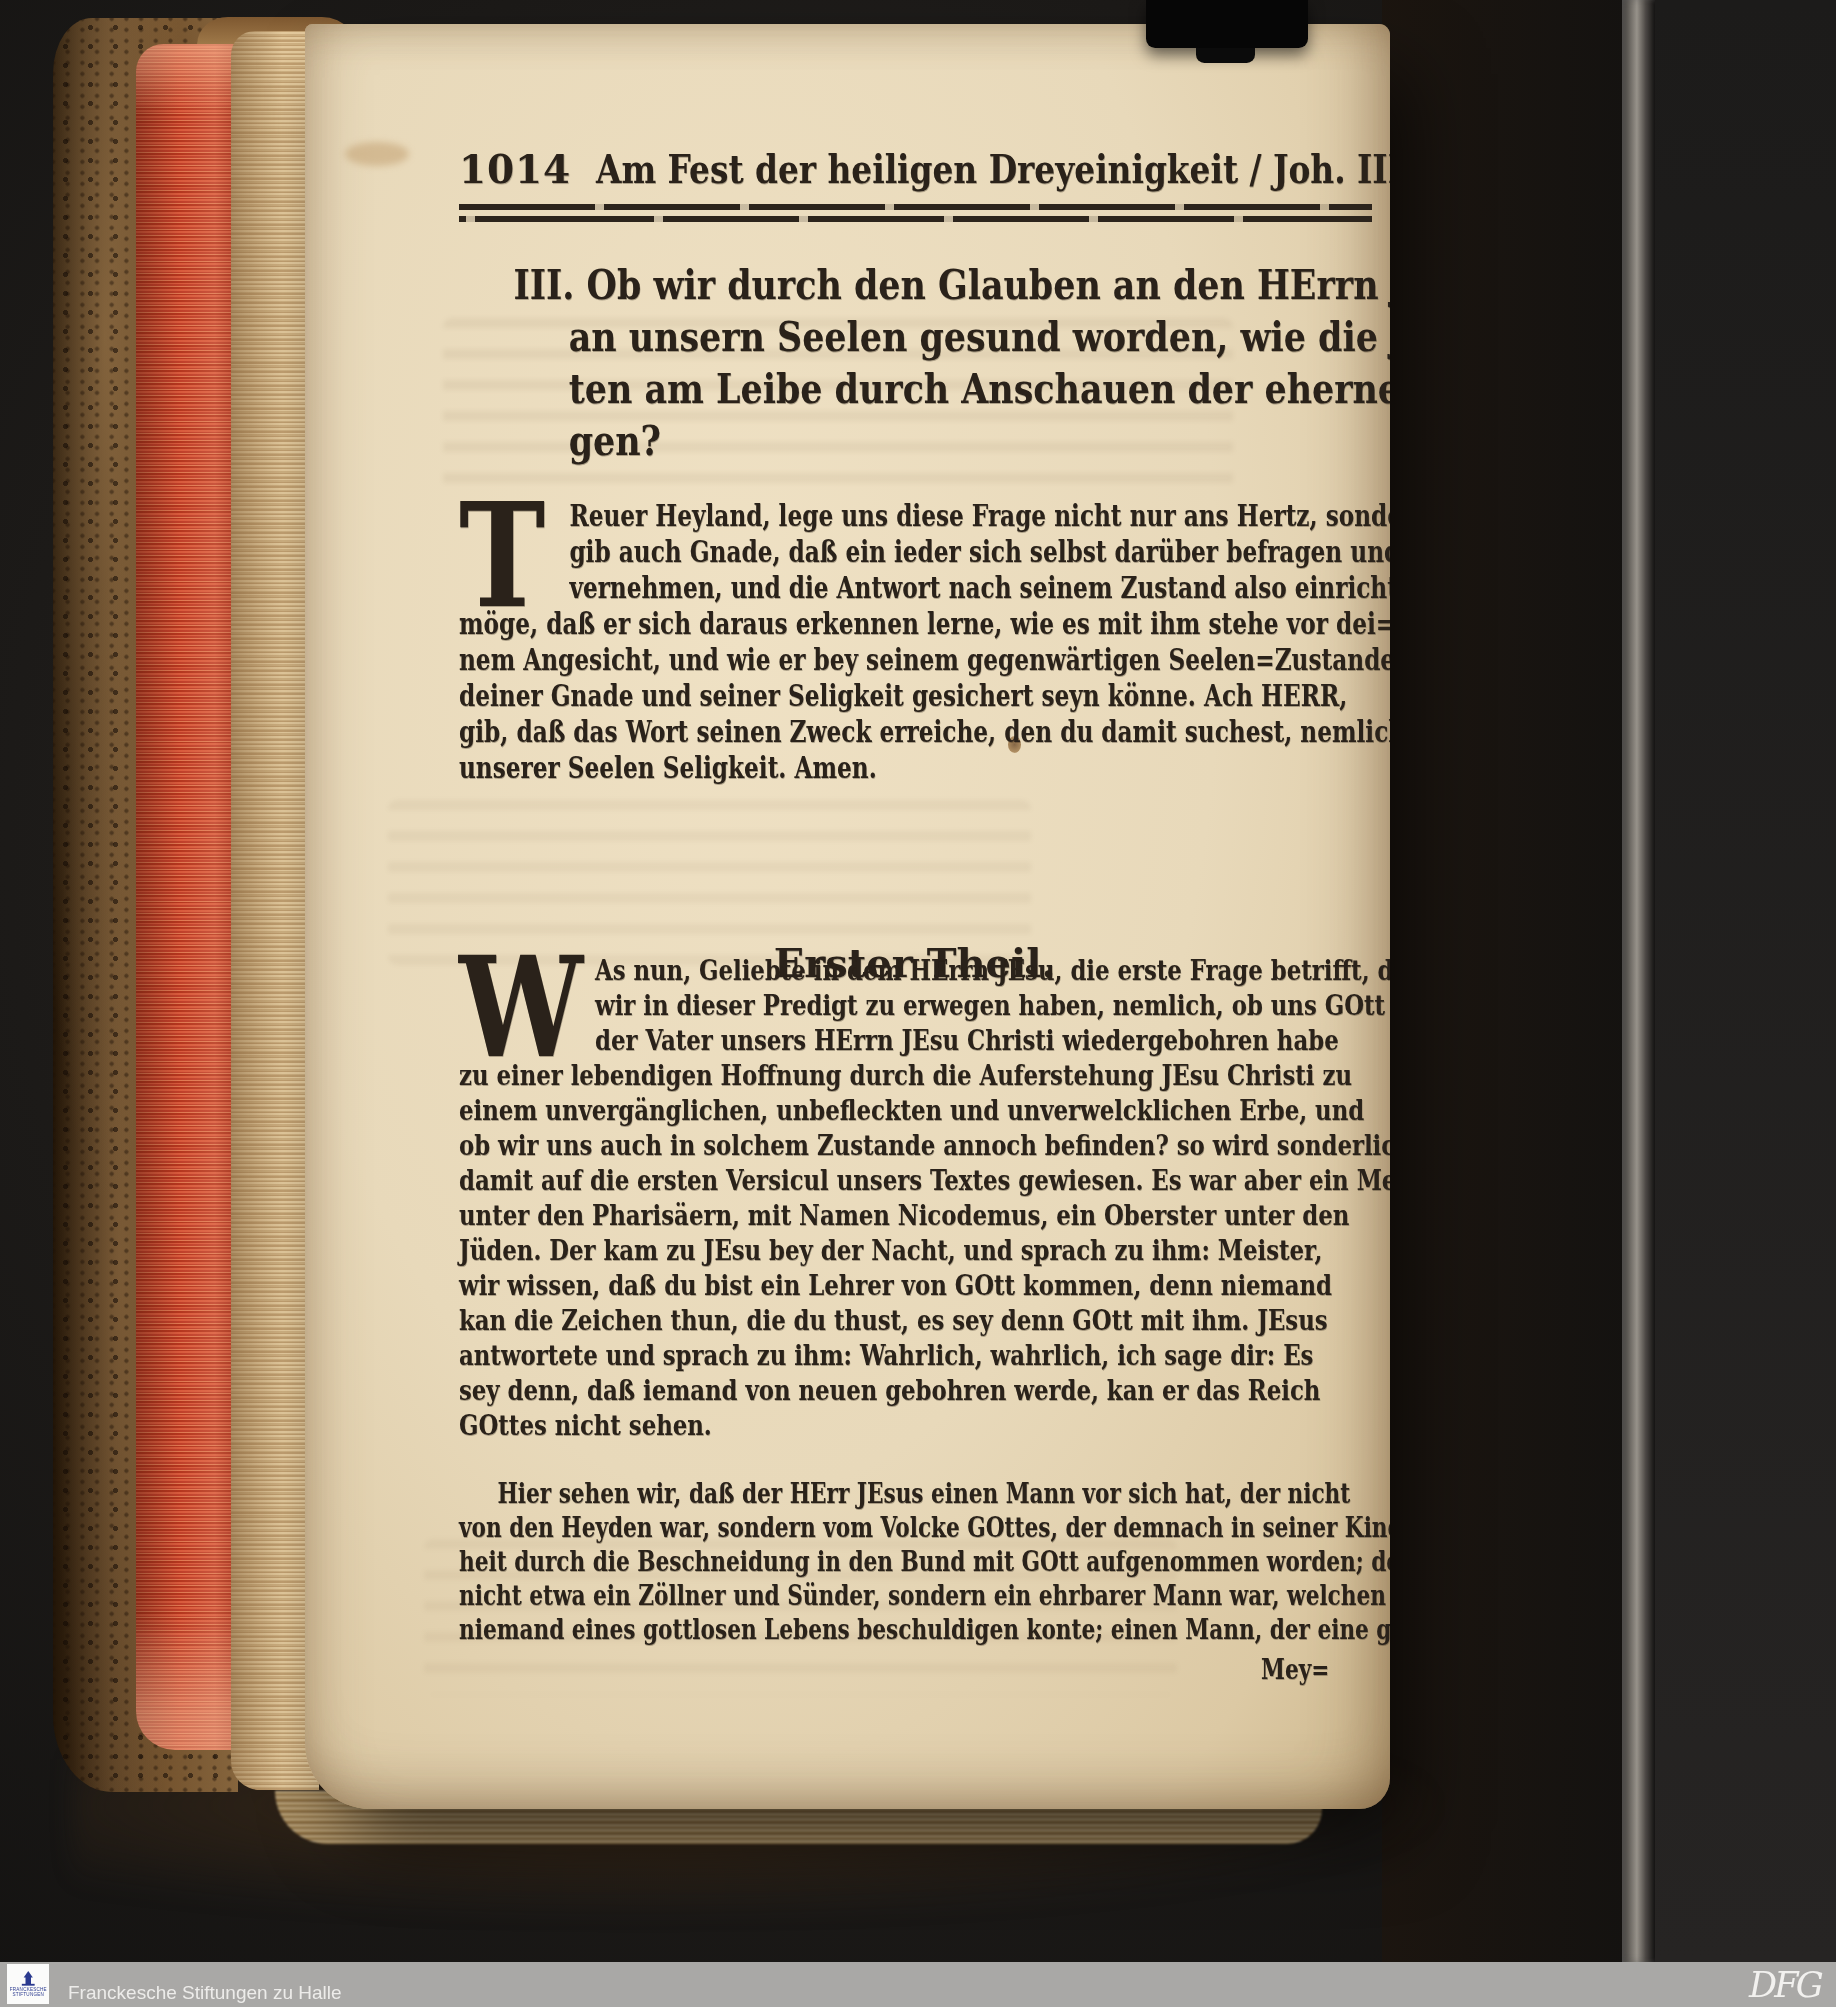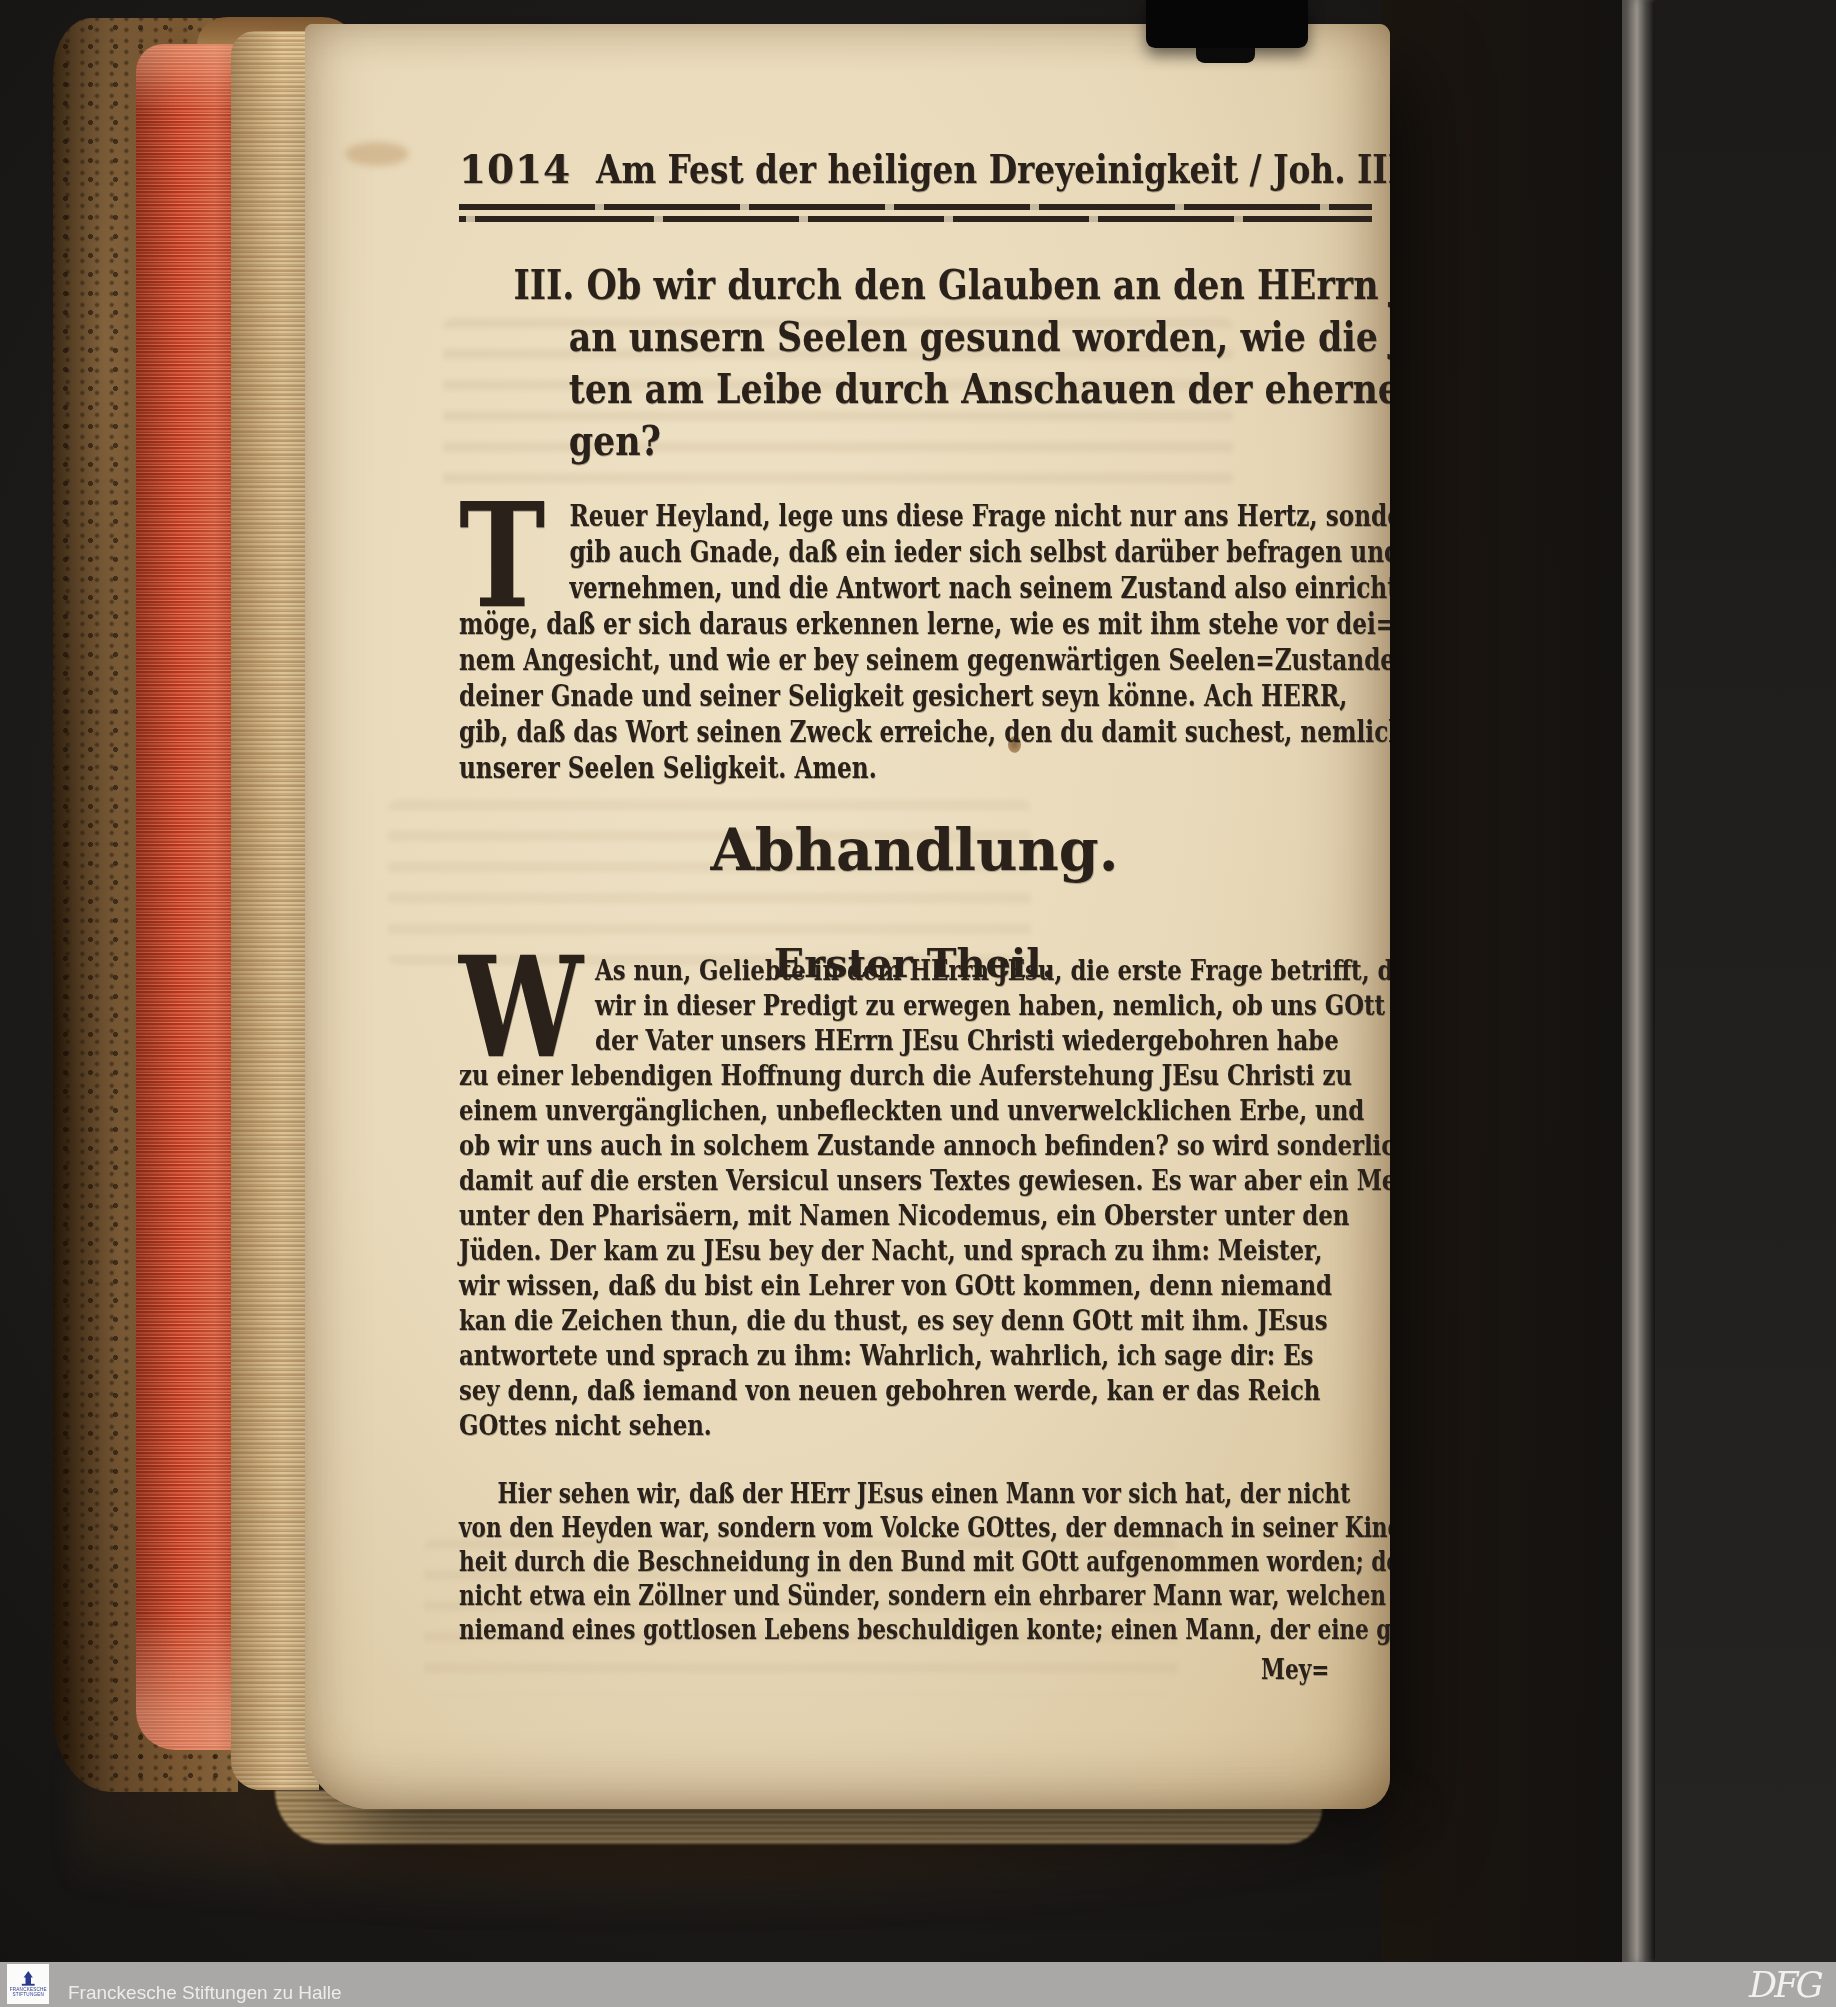--- a/index.html
+++ b/index.html
@@ -207,21 +207,20 @@
     <div>Reuer Heyland, lege uns diese Frage nicht nur ans Hertz, sondern</div>
     <div>gib auch Gnade, daß ein ieder sich selbst darüber befragen und</div>
     <div>vernehmen, und die Antwort nach seinem Zustand also einrichten</div>
     <div>möge, daß er sich daraus erkennen lerne, wie es mit ihm stehe vor dei=</div>
     <div>nem Angesicht, und wie er bey seinem gegenwärtigen Seelen=Zustande</div>
     <div>deiner Gnade und seiner Seligkeit gesichert seyn könne.  Ach HERR,</div>
     <div>gib, daß das Wort seinen Zweck erreiche, den du damit suchest, nemlich</div>
     <div>unserer Seelen Seligkeit.  Amen.</div>
   </div>
 
-  <div class="abs treatise ink">Abhandlung.</div>
   <div class="abs parthead ink">Erster Theil.</div>
 
   <div class="abs bodytext ink">
     <span class="dropcap dropcap-w">W</span>
     <div>As nun, Geliebte in dem HErrn JEsu, die erste Frage betrifft, die</div>
     <div>wir in dieser Predigt zu erwegen haben, nemlich, ob uns GOtt und</div>
     <div>der Vater unsers HErrn JEsu Christi wiedergebohren habe</div>
     <div>zu einer lebendigen Hoffnung durch die Auferstehung JEsu Christi zu</div>
     <div>einem unvergänglichen, unbefleckten und unverwelcklichen Erbe, und</div>
     <div>ob wir uns auch in solchem Zustande annoch befinden? so wird sonderlich</div>

